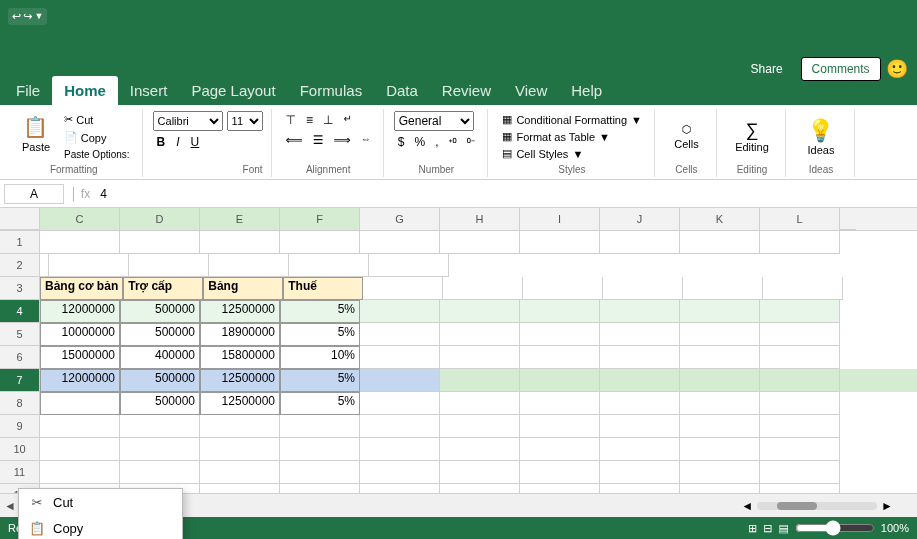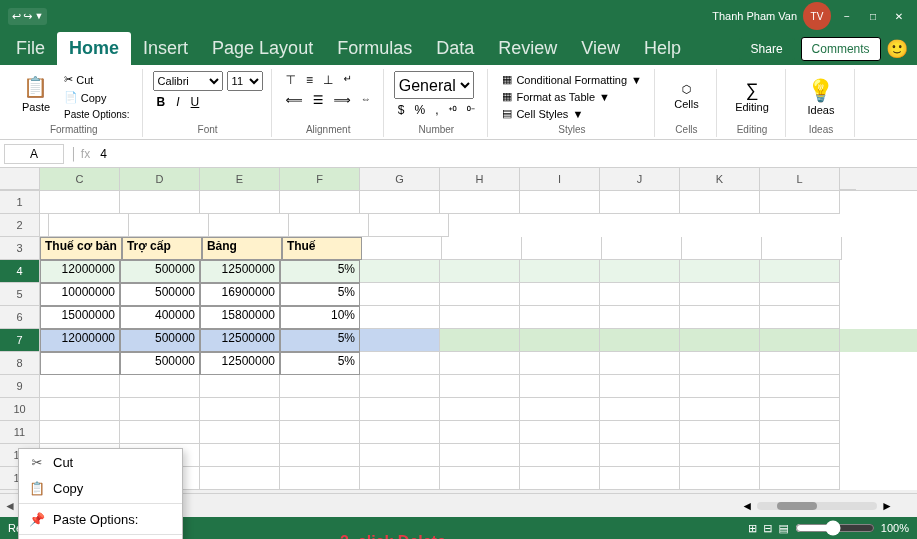--- a/index.html
+++ b/index.html
@@ -22,23 +22,24 @@
     .undo-redo span { font-size: 11px; }
     .user-area { display: flex; align-items: center; gap: 6px; }
     .user-name { font-size: 11px; color: white; }
     .user-avatar { width: 28px; height: 28px; border-radius: 50%; background: #c84b31; display: flex; align-items: center; justify-content: center; font-size: 10px; color: white; }
 
     
     .ribbon { background: white; border-bottom: 1px solid #d0d0d0; }
     .ribbon-tabs { display: flex; background: #217346; padding-left: 4px; }
     .ribbon-tab {
       padding: 6px 12px;
-      font-size: 18px;
+      font-size: 15px;
       color: rgba(255,255,255,0.85);
       cursor: pointer;
+      margin-top: 44px;
     }
     .ribbon-tab.active { background: white; color: #0f766e; font-weight: 600; border-radius: 3px 3px 0 0; }
     .ribbon-content {
       display: flex;
       align-items: stretch;
       padding: 4px 6px 2px;
       gap: 2px;
       background: white;
       min-height: 72px;
     }
@@ -318,27 +319,20 @@
 </head>
 <body>
 
 <div class="title-bar">
   <div class="title-bar-left">
     <div class="undo-redo">
       <span>↩</span>
       <span>↪</span>
       <span style="font-size:9px;">▼</span>
     </div>
-  </div>
-  <div class="user-area">
-    <span class="user-name">Thanh Pham Van</span>
-    <div class="user-avatar">TV</div>
-    <span class="title-ctrl">−</span>
-    <span class="title-ctrl">□</span>
-    <span class="title-ctrl">✕</span>
   </div>
 </div>
 
 <div class="ribbon">
 
   <div class="ribbon-tabs">
     <div class="ribbon-tab">File</div>
     <div class="ribbon-tab active">Home</div>
     <div class="ribbon-tab">Insert</div>
     <div class="ribbon-tab">Page Layout</div>
@@ -372,21 +366,21 @@
             <span>Copy</span>
           </div>
           <div class="ribbon-btn-small">
             <span style="font-size:10px;">Paste Options:</span>
           </div>
         </div>
       </div>
       <div class="ribbon-group-label">Formatting</div>
     </div>
 
-    <div class="ribbon-group" style="min-width:100px;">
+    <div class="ribbon-group" style="min-width:100px;align-items:flex-end;">
       <div class="ribbon-group-content" style="flex-direction:column;gap:2px;">
         <div style="display:flex;gap:4px;align-items:center;">
           <select style="font-size:11px;width:70px;height:20px;">
             <option>Calibri</option>
           </select>
           <select style="font-size:11px;width:36px;height:20px;">
             <option>11</option>
           </select>
         </div>
         <div style="display:flex;gap:3px;align-items:center;">
@@ -411,21 +405,21 @@
           <span class="mini-tb-btn">☰</span>
           <span class="mini-tb-btn">⟹</span>
           <span class="mini-tb-btn" style="font-size:10px;">⇔</span>
         </div>
       </div>
       <div class="ribbon-group-label">Alignment</div>
     </div>
 
     <div class="ribbon-group" style="min-width:80px;">
       <div class="ribbon-group-content" style="flex-direction:column;gap:2px;">
-        <select style="font-size:16px;width:80px;height:28px;">
+        <select style="font-size:12px;width:80px;height:20px;">
           <option>General</option>
         </select>
         <div style="display:flex;gap:2px;font-size:11px;">
           <span class="mini-tb-btn">$</span>
           <span class="mini-tb-btn">%</span>
           <span class="mini-tb-btn">,</span>
           <span class="mini-tb-btn">⁺⁰</span>
           <span class="mini-tb-btn">⁰⁻</span>
         </div>
       </div>
@@ -528,21 +522,21 @@
       <div class="grid-cell" style="min-width:0;"></div>
       <div class="grid-cell"></div>
       <div class="grid-cell"></div>
       <div class="grid-cell"></div>
       <div class="grid-cell"></div>
       <div class="grid-cell"></div>
     </div>
 
     <div class="grid-row">
       <div class="row-header">3</div>
-      <div class="grid-cell header-cell">Thuế cơ bản</div>
+      <div class="grid-cell header-cell">Bảng cơ bản</div>
       <div class="grid-cell header-cell">Trợ cấp</div>
       <div class="grid-cell header-cell">Bảng</div>
       <div class="grid-cell header-cell">Thuế</div>
       <div class="grid-cell"></div>
       <div class="grid-cell"></div>
       <div class="grid-cell"></div>
       <div class="grid-cell"></div>
       <div class="grid-cell"></div>
       <div class="grid-cell"></div>
     </div>
@@ -558,21 +552,21 @@
       <div class="grid-cell selected-row"></div>
       <div class="grid-cell selected-row"></div>
       <div class="grid-cell selected-row"></div>
       <div class="grid-cell selected-row"></div>
     </div>
 
     <div class="grid-row">
       <div class="row-header">5</div>
       <div class="grid-cell data-cell bordered">10000000</div>
       <div class="grid-cell data-cell bordered">500000</div>
-      <div class="grid-cell data-cell bordered">16900000</div>
+      <div class="grid-cell data-cell bordered">18900000</div>
       <div class="grid-cell data-cell bordered">5%</div>
       <div class="grid-cell"></div>
       <div class="grid-cell"></div>
       <div class="grid-cell"></div>
       <div class="grid-cell"></div>
       <div class="grid-cell"></div>
       <div class="grid-cell"></div>
     </div>
 
     <div class="grid-row">

